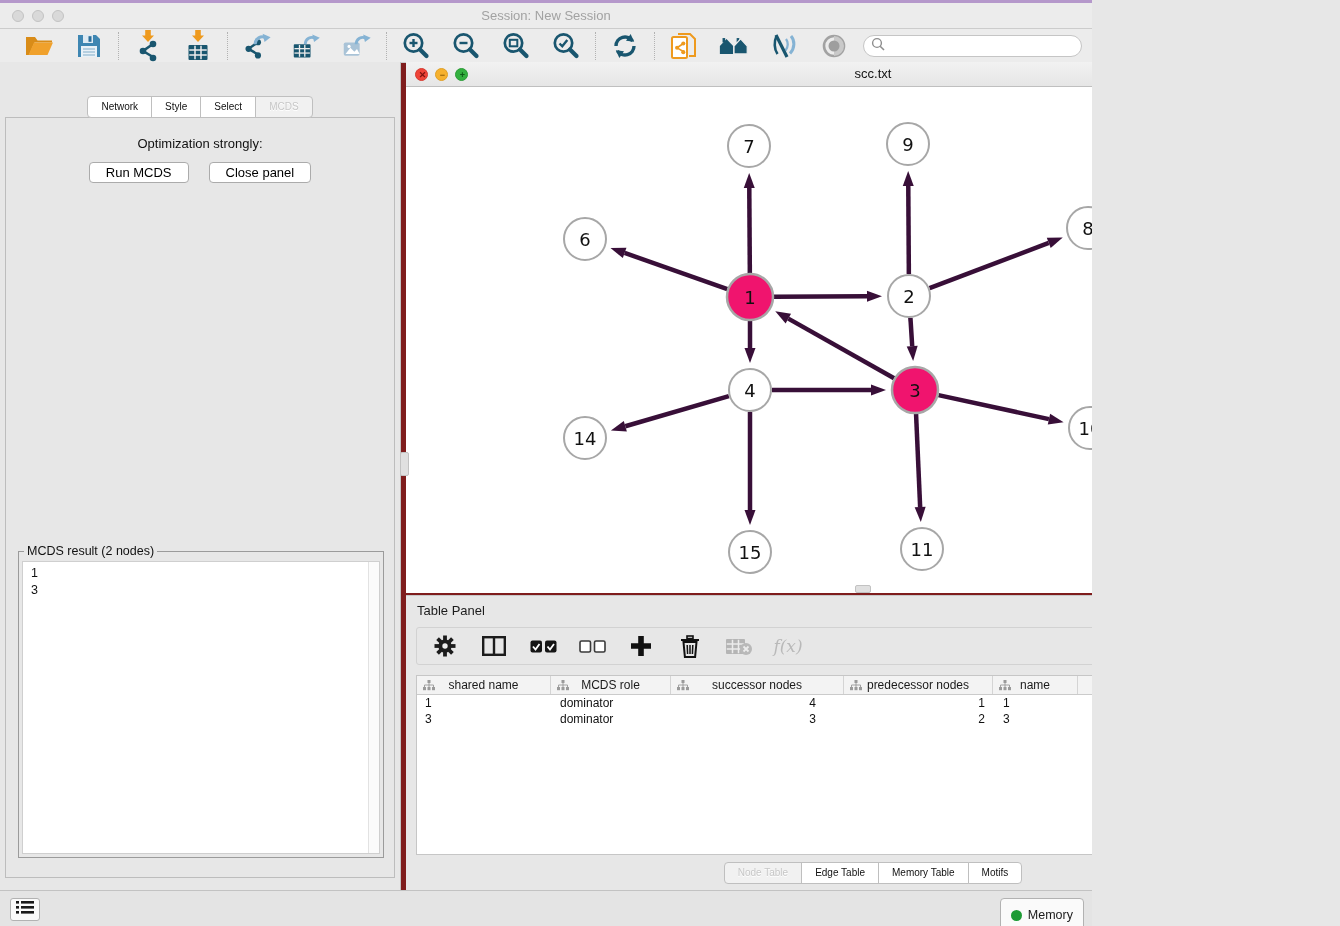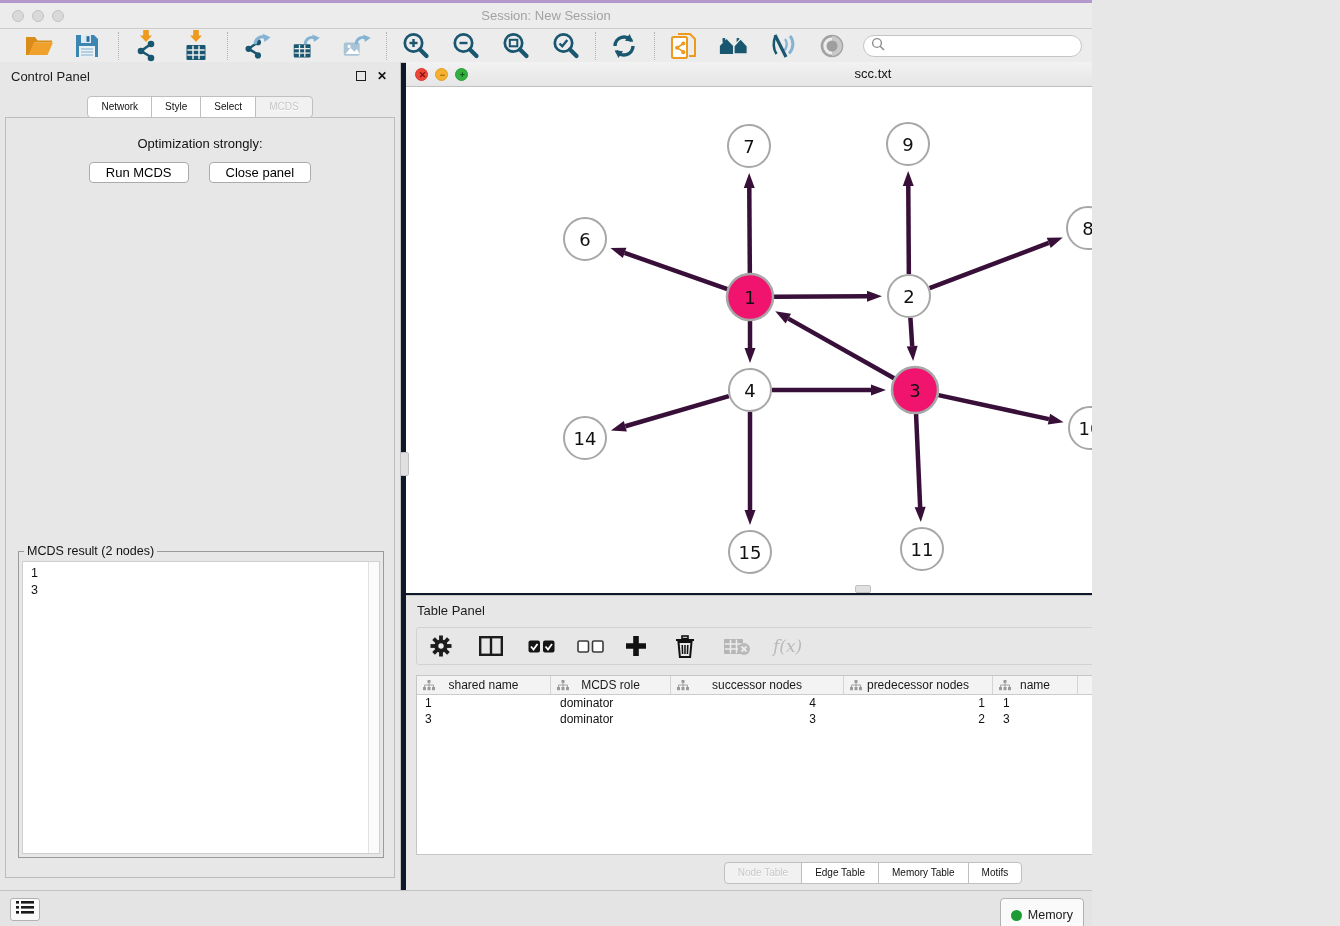--- a/index.html
+++ b/index.html
@@ -1,32 +1,32 @@
 <!DOCTYPE html>
 <html><head>
 <meta charset="utf-8">
 <style>
   * { box-sizing: border-box; }
   html,body { margin:0; padding:0; background:#e7e7e7; }
   body { width:1340px; height:926px; font-family:"Liberation Sans",sans-serif; color:#1a1a1a; }
-  .screen { position:relative; width:1092px; height:926px; overflow:hidden; background:#0f172a; }
+  .screen { position:relative; width:1092px; height:926px; overflow:hidden; background:#7f1d1d; }
 
   
   .top-strip { position:absolute; left:0; top:0; right:0; height:3px; background:#b598cb; }
   .titlebar { position:absolute; left:0; top:3px; right:0; height:26px; background:#ececec; border-bottom:1px solid #cccccc; }
   .tl-dots { position:absolute; left:12px; top:7px; display:flex; gap:8px; }
   .tl-dot { width:12px; height:12px; border-radius:50%; background:#d9d9d9; border:1px solid #c3c3c3; }
   .app-title { text-align:center; line-height:26px; font-size:13px; color:#a2a2a2; }
 
   .main-toolbar { position:absolute; left:0; top:29px; right:0; height:34px; background:#ececec;
                   border-bottom:1px solid #cdcdcd; display:flex; align-items:center; padding:0 10px; }
   .tb-groups { display:flex; align-items:center; height:100%; }
   .tb-group { display:flex; align-items:center; gap:20px; padding:0 14px; }
   .tb-sep { width:0; height:28px; border-left:1px dotted #b2b2b2; }
-  .tb-icon { width:30px; height:30px; display:flex; align-items:center; justify-content:flex-start; cursor:default; }
+  .tb-icon { width:30px; height:30px; display:flex; align-items:center; justify-content:center; cursor:default; }
   .tb-icon.disabled { opacity:0.9; }
   .search-box { margin-left:auto; width:290px; height:22px; background:#fff; border:1px solid #c5c5c5;
                 border-radius:11px; display:flex; align-items:center; padding:0 7px; gap:5px; }
   .search-box input { border:none; outline:none; flex:1; font-size:12px; background:transparent; font-family:inherit; }
 
   
   .panel-header { height:28px; display:flex; align-items:center; padding:0 11px; font-size:13px; color:#1c1c1c; }
   .win-btns { margin-left:auto; display:flex; gap:11px; align-items:center; }
   .float-btn { width:10px; height:10px; border:1.6px solid #1c1c1c; background:transparent; }
   .close-btn { width:12px; height:12px; position:relative; }
@@ -303,27 +303,20 @@
     <div class="search-box">
       <span><svg width="14" height="14" viewBox="0 0 14 14">
             <circle cx="6" cy="6" r="4.4" fill="none" stroke="#8e8e8e" stroke-width="1.4"></circle>
             <line x1="9.2" y1="9.2" x2="13" y2="13" stroke="#8e8e8e" stroke-width="1.6"></line>
           </svg></span>
       <input value="" placeholder="" style="">
     </div>
   </div>
 
   <div class="control-panel">
-    <div class="panel-header">
-      <span>Control Panel</span>
-      <span class="win-btns">
-        <span class="float-btn"></span>
-        <span class="close-btn"></span>
-      </span>
-    </div>
     <div class="seg-tabs cp-tabs">
         <span class="seg-tab">Network</span>
         <span class="seg-tab">Style</span>
         <span class="seg-tab">Select</span>
         <span class="seg-tab active-disabled">MCDS</span>
       </div>
     <div class="cp-body">
       <div class="opt-label">Optimization strongly:</div>
       <div class="cp-buttons">
         <button class="mac-btn">Run MCDS</button>

